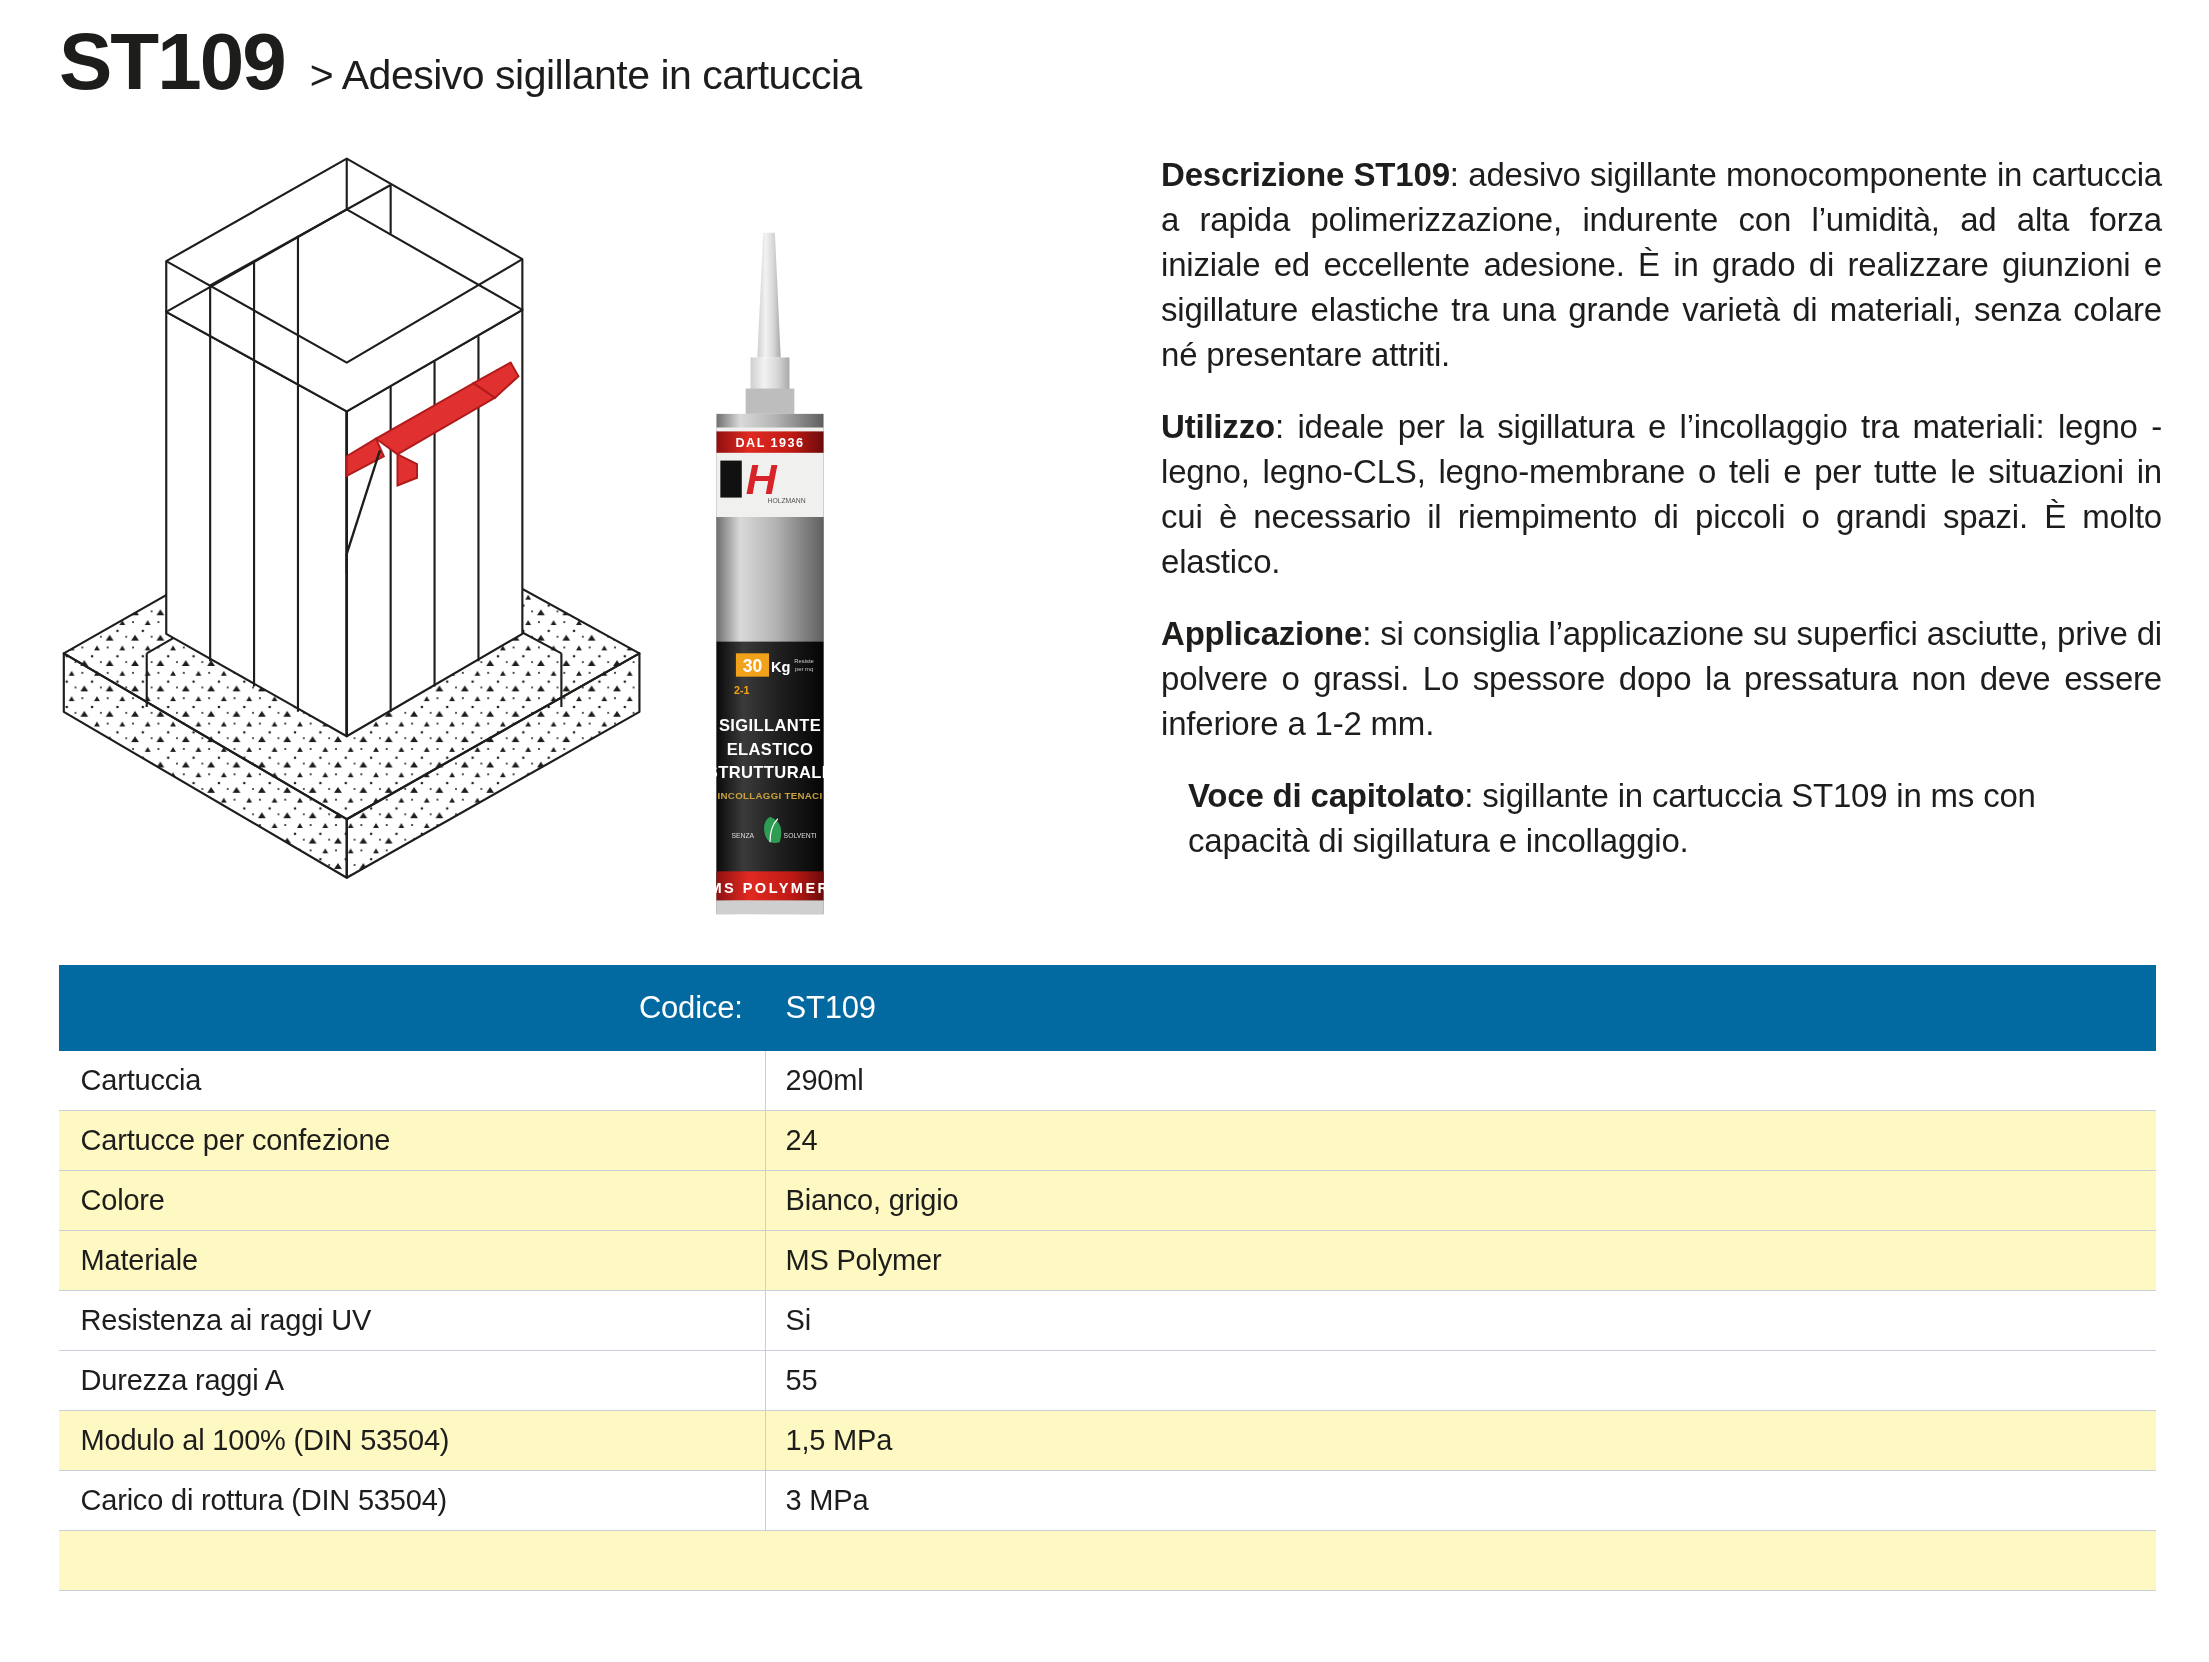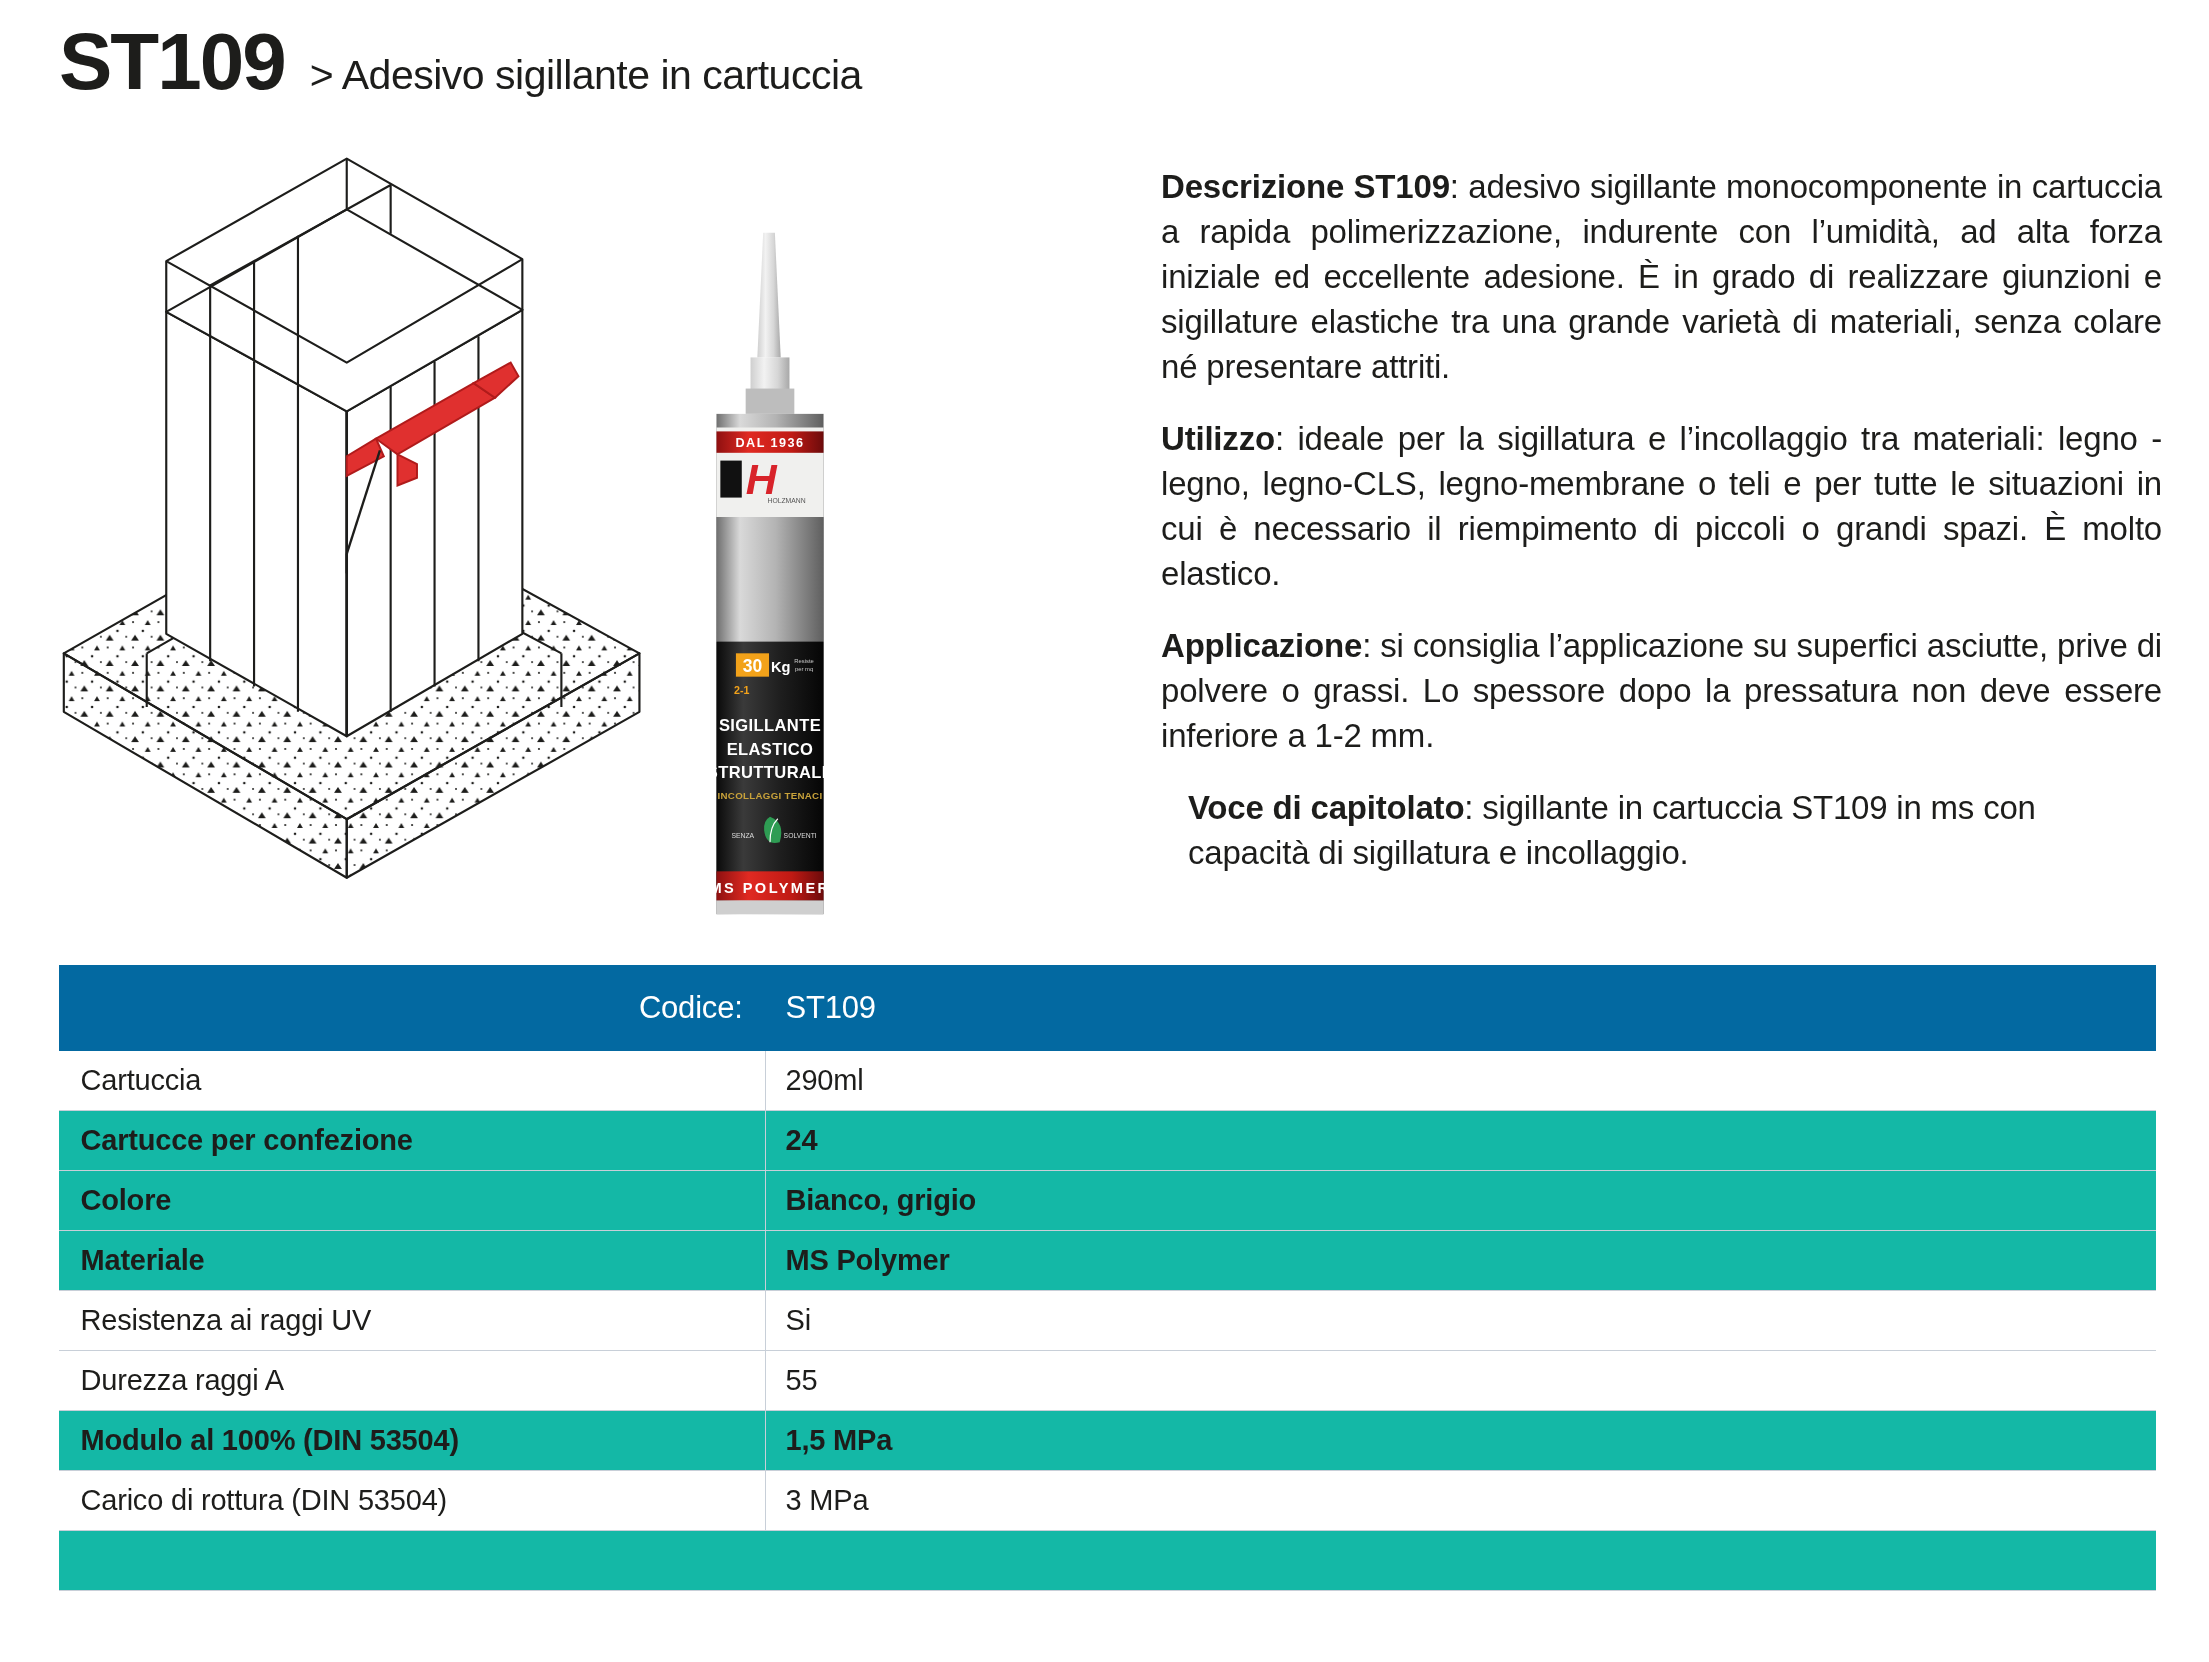--- a/index.html
+++ b/index.html
@@ -24,21 +24,21 @@
   }
 
   
   .illus { position: absolute; left: 54px; top: 146px; width: 605px; height: 761px; }
 
   
   .cartridge { position: absolute; left: 697px; top: 232px; width: 146px; height: 683px; }
 
   
   .textcol {
-    position: absolute; left: 1161px; top: 164px; width: 1001px;
+    position: absolute; left: 1161px; top: 152px; width: 1001px;
   }
   .para {
     font-size: 33px; line-height: 45px; color: #1d1d1b;
     text-align: justify; text-justify: inter-word;
     margin-bottom: 27px; letter-spacing: -0.2px;
   }
   .para:last-child { margin-bottom: 0; margin-left: 27px; }
   .para b { font-weight: bold; }
   .para.nojust { text-align: left; }
 
@@ -54,21 +54,21 @@
   }
   .thead .c2 {
     flex: 1; padding-left: 19.5px; font-size: 31px; letter-spacing: -0.2px;
   }
   .trow {
     height: 60px; display: flex; align-items: center;
     font-size: 29px; color: #1d1d1b; letter-spacing: -0.2px;
     border-bottom: 1px solid #c8cfd8;
     justify-content: space-between;
   }
-  .trow.alt { background: #14b8a6; font-weight: bold; }
+  .trow.alt { background: #fef9c3; }
   .trow .c1 {
     width: 707px; padding-left: 21.5px;
     border-right: 1px solid #c8cfd8; height: 100%;
     display: flex; align-items: center;
   }
   .trow .c2 {
     flex: 1; padding-left: 19.5px; height: 100%;
     display: flex; align-items: center;
   }
 </style>

